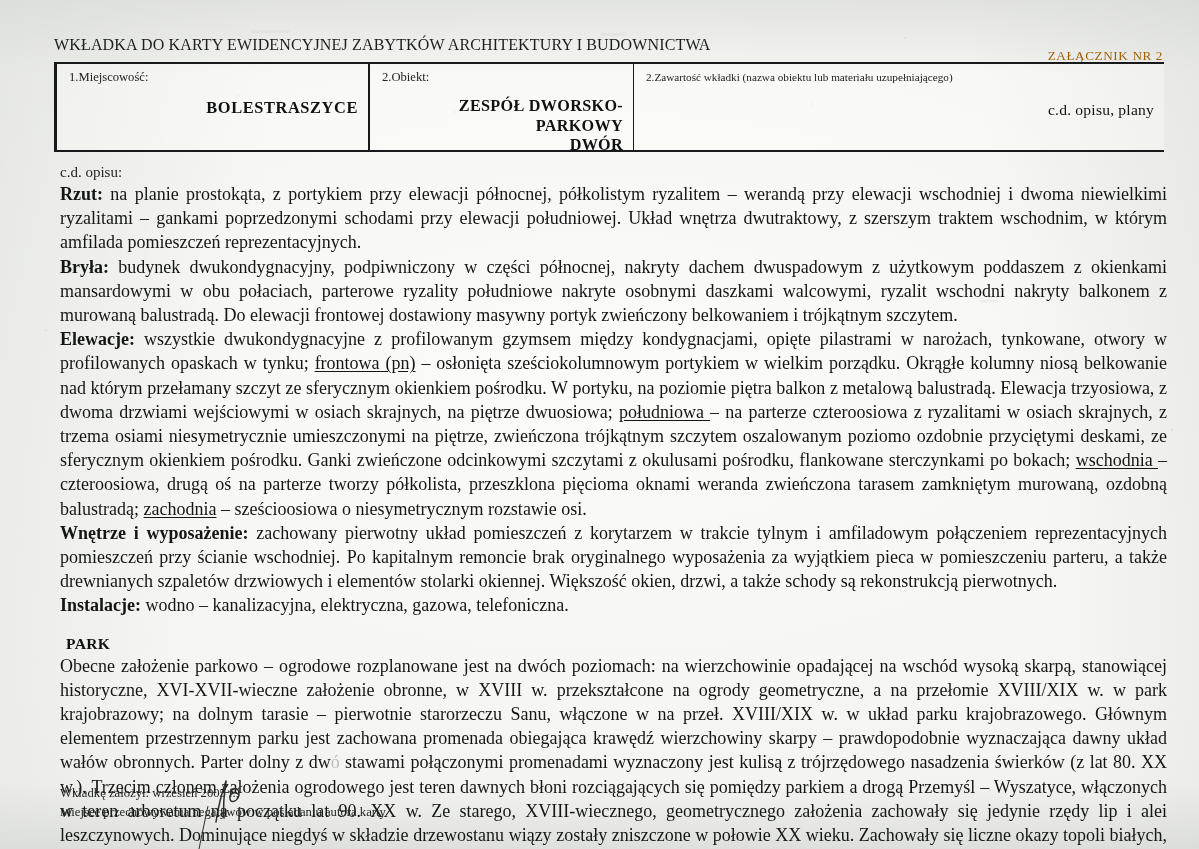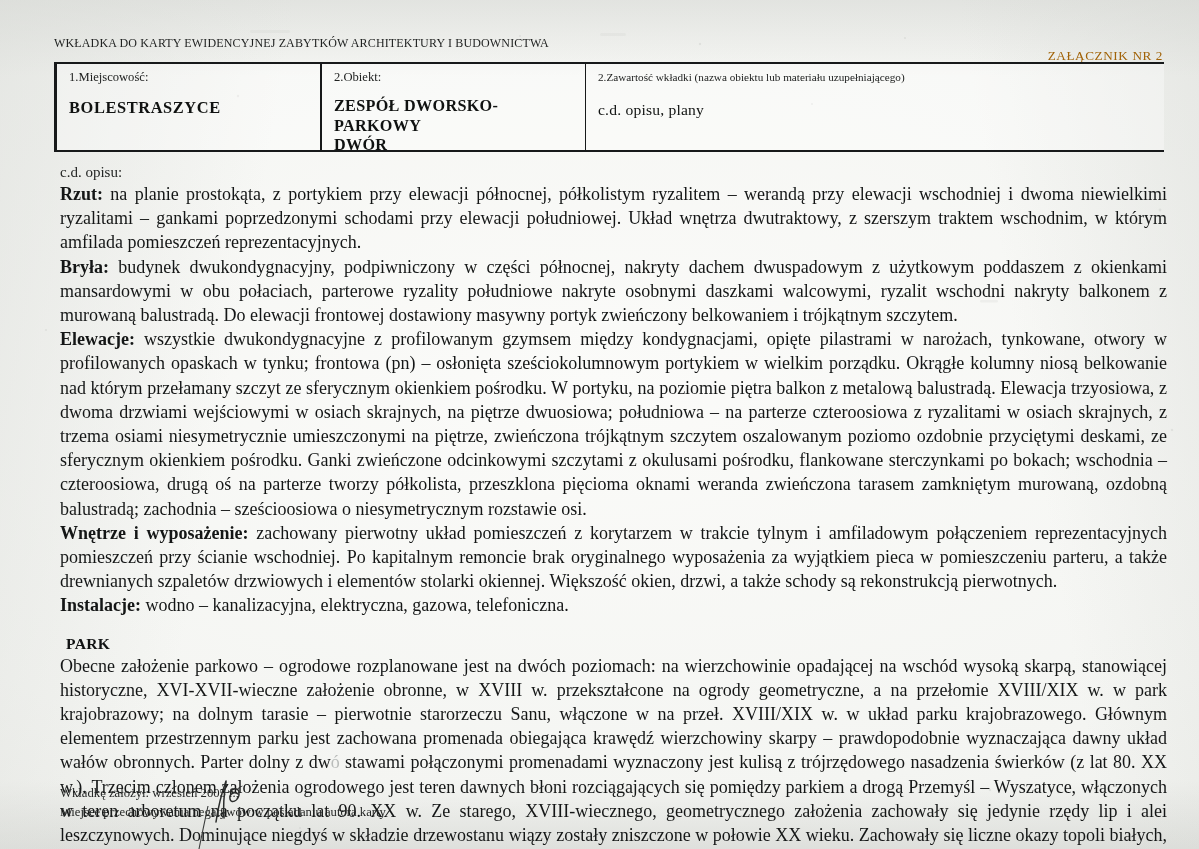--- a/index.html
+++ b/index.html
@@ -50,21 +50,21 @@
     position: absolute;
     left: 20px;
     top: 18px;
     right: 0;
     height: 20px;
   }
   .doc-head-title {
     position: absolute;
     left: 0;
     top: 0;
-    font-size: 12px;
+    font-size: 16px;
     letter-spacing: .15px;
     color: #1d1f1e;
     white-space: nowrap;
   }
   .doc-head-annex {
     position: absolute;
     right: 2px;
     top: 12px;
     font-size: 13.2px;
     letter-spacing: .6px;
@@ -84,34 +84,34 @@
     border-left: 3px solid #17191a;
     box-sizing: border-box;
     display: flex;
     background: rgba(255,255,255,.35);
   }
   .id-cell {
     position: relative;
     box-sizing: border-box;
     padding: 7px 10px 0 12px;
   }
-  .id-cell.c1 { width: 265px; border-right: 2px solid #17191a; }
+  .id-cell.c1 { width: 313px; border-right: 2px solid #17191a; }
   .id-cell.c2 { width: 264px; border-right: 1.5px solid #17191a; }
   .id-cell.c3 { flex: 1 1 auto; }
 
   .id-label {
     font-size: 12.6px;
     color: #202221;
     line-height: 1.1;
   }
   .id-label.small {
     font-size: 11.2px;
   }
   .id-value {
-    text-align: left;
+    text-align: right;
     font-weight: bold;
     font-size: 16.4px;
     letter-spacing: .6px;
     color: #101211;
     line-height: 1.22;
     margin-top: 13px;
   }
   .id-value.c2v {
     font-size: 16.2px;
     letter-spacing: .3px;
@@ -139,21 +139,21 @@
   p.para {
     margin: 0;
     font-size: 18px;
     line-height: 1.345;
     text-align: justify;
     color: #141616;
     text-justify: inter-word;
     padding-left: 6px;
   }
   .sec-label { font-weight: bold; }
-  .u { text-underline-offset: 2px; }
+  .u { text-decoration: underline; text-underline-offset: 2px; }
   .faded { color: #b9bcba; }
 
   h2.park {
     font-size: 15.6px;
     font-weight: bold;
     margin: 17px 0 1px 12px;
     letter-spacing: .3px;
     color: #111313;
   }
 

